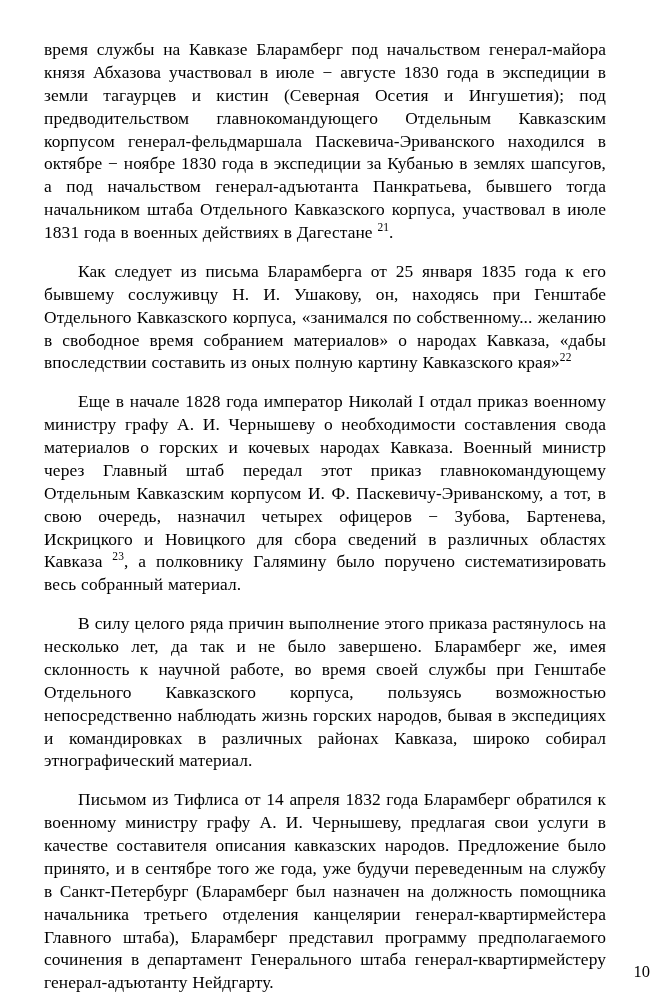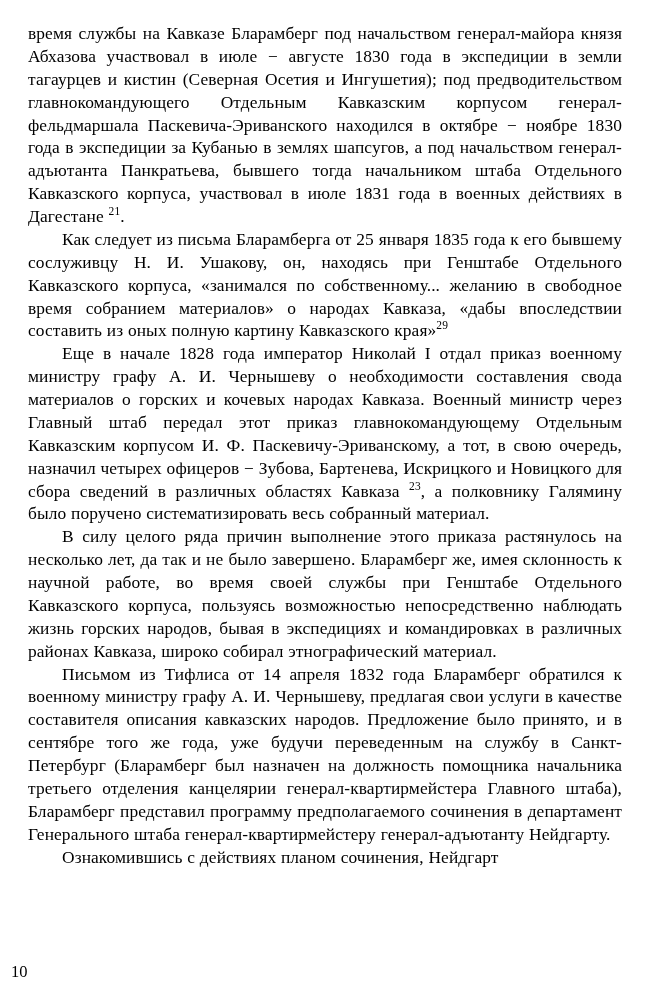--- a/index.html
+++ b/index.html
@@ -19,53 +19,53 @@
     overflow: hidden;
   }
   .body-text {
     font-size: 17.4px;
     line-height: 1.315;
     text-align: justify;
     text-justify: inter-word;
     letter-spacing: 0.1px;
   }
   .body-text p {
-    margin: 0;
+    margin: 16px;
     text-indent: 34px;
     word-spacing: 0.3px;
   }
   .body-text p.no-indent {
     text-indent: 0;
   }
   sup {
     font-size: 0.66em;
     vertical-align: super;
     line-height: 0;
   }
   .page-number {
     position: absolute;
     left: 0;
     right: 0;
     bottom: 22px;
-    text-align: left;
+    text-align: right;
     font-size: 16.5px;
     font-family: "Liberation Serif", "DejaVu Serif", serif;
     padding-left: 11px;
   }
 </style>
 </head>
 <body>
 
 <div class="page">
 
   <div class="body-text">
 
     <p class="no-indent"><span>время службы на Кавказе Бларамберг под начальством генерал-майора князя Абхазова участвовал в июле − августе 1830 года в экспедиции в земли тагаурцев и кистин (Северная Осетия и Ингушетия); под предводительством главнокомандующего Отдельным Кавказским корпусом генерал-фельдмаршала Паскевича-Эриванского находился в октябре − ноябре 1830 года в экспедиции за Кубанью в землях шапсугов, а под начальством генерал-адъютанта Панкратьева, бывшего тогда начальником штаба Отдельного Кавказского корпуса, участвовал в июле 1831 года в военных действиях в Дагестане </span><sup>21</sup><span>.</span></p>
 
-    <p><span>Как следует из письма Бларамберга от 25 января 1835 года к его бывшему сослуживцу Н. И. Ушакову, он, находясь при Генштабе Отдельного Кавказского корпуса, «занимался по собственному... желанию в свободное время собранием материалов» о народах Кавказа, «дабы впоследствии составить из оных полную картину Кавказского края»</span><sup>29</sup><span></span></p>
+    <p><span>Как следует из письма Бларамберга от 25 января 1835 года к его бывшему сослуживцу Н. И. Ушакову, он, находясь при Генштабе Отдельного Кавказского корпуса, «занимался по собственному... желанию в свободное время собранием материалов» о народах Кавказа, «дабы впоследствии составить из оных полную картину Кавказского края»</span><sup>22</sup><span></span></p>
 
     <p><span>Еще в начале 1828 года император Николай I отдал приказ военному министру графу А. И. Чернышеву о необходимости составления свода материалов о горских и кочевых народах Кавказа. Военный министр через Главный штаб передал этот приказ главнокомандующему Отдельным Кавказским корпусом И. Ф. Паскевичу-Эриванскому, а тот, в свою очередь, назначил четырех офицеров − Зубова, Бартенева, Искрицкого и Новицкого для сбора сведений в различных областях Кавказа </span><sup>23</sup><span>, а полковнику Галямину было поручено систематизировать весь собранный материал.</span></p>
 
     <p><span>В силу целого ряда причин выполнение этого приказа растянулось на несколько лет, да так и не было завершено. Бларамберг же, имея склонность к научной работе, во время своей службы при Генштабе Отдельного Кавказского корпуса, пользуясь возможностью непосредственно наблюдать жизнь горских народов, бывая в экспедициях и командировках в различных районах Кавказа, широко собирал этнографический материал.</span></p>
 
     <p><span>Письмом из Тифлиса от 14 апреля 1832 года Бларамберг обратился к военному министру графу А. И. Чернышеву, предлагая свои услуги в качестве составителя описания кавказских народов. Предложение было принято, и в сентябре того же года, уже будучи переведенным на службу в Санкт-Петербург (Бларамберг был назначен на должность помощника начальника третьего отделения канцелярии генерал-квартирмейстера Главного штаба), Бларамберг представил программу предполагаемого сочинения в департамент Генерального штаба генерал-квартирмейстеру генерал-адъютанту Нейдгарту.</span></p>
 
     <p><span>Ознакомившись с действиях планом сочинения, Нейдгарт</span></p>
 
   </div>

